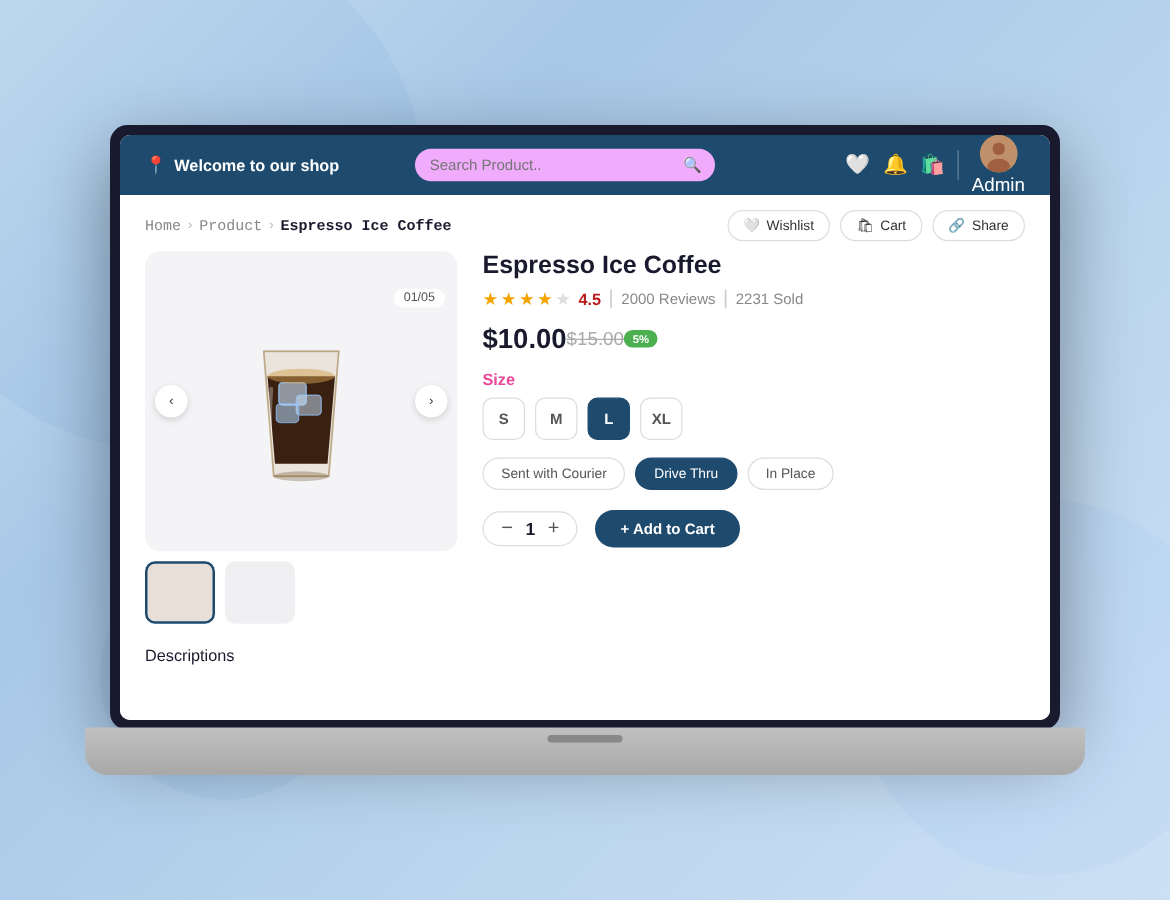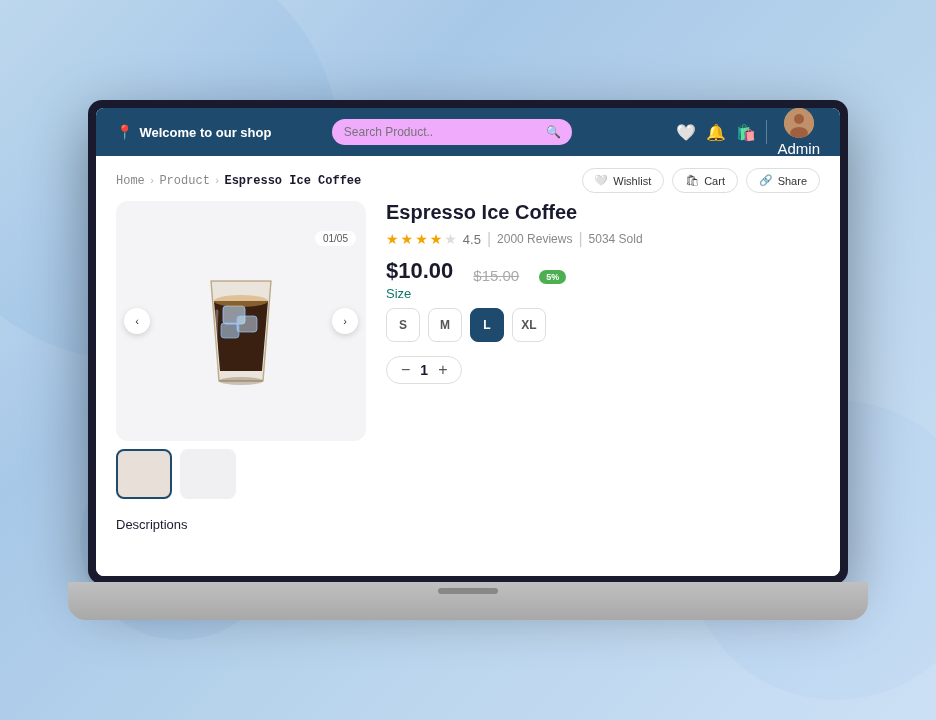--- a/index.html
+++ b/index.html
@@ -293,36 +293,36 @@
       margin-bottom: 10px;
     }
     .stars {
       display: flex;
       gap: 2px;
       color: #f4a400;
       font-size: 14px;
     }
     .star-empty { color: #ddd; }
     .rating-num {
-      font-weight: 400;
+      font-weight: 700;
       font-size: 13px;
-      color: #737373;
+      color: #b91c1c;
     }
     .rating-sep {
       color: #ccc;
     }
     .rating-reviews, .rating-sold {
       font-size: 12px;
       color: #888;
     }
     .price-row {
       display: flex;
-      align-items: flex-end;
-      gap: 20px;
-      margin-bottom: 2px;
+      align-items: center;
+      gap: 0;
+      margin-bottom: 12px;
     }
     .price-main {
       font-size: 22px;
       font-weight: 700;
       color: #1a1a2e;
     }
     .price-original {
       font-size: 15px;
       color: #aaa;
       text-decoration: line-through;
@@ -331,22 +331,22 @@
       background: #4caf50;
       color: #fff;
       font-size: 9px;
       padding: 2px 7px;
       border-radius: 10px;
       font-weight: 600;
     }
 
     .section-label {
       font-size: 13px;
-      font-weight: 400;
-      color: #0f766e;
+      font-weight: 700;
+      color: #ec4899;
       margin-bottom: 7px;
     }
     .size-options {
       display: flex;
       gap: 8px;
       margin-bottom: 14px;
     }
     .size-opt {
       width: 34px; height: 34px;
       border-radius: 8px;
@@ -539,44 +539,52 @@
                 <span>★</span>
                 <span>★</span>
                 <span>★</span>
                 <span>★</span>
                 <span class="star-empty">★</span>
               </div>
               <span class="rating-num">4.5</span>
               <span class="rating-sep">|</span>
               <span class="rating-reviews">2000 Reviews</span>
               <span class="rating-sep">|</span>
-              <span class="rating-sold">5034 Sold</span>
+              <span class="rating-sold">2231 Sold</span>
             </div>
 
             <div class="price-row">
               <span class="price-main">$10.00</span>
               <span class="price-original">$15.00</span>
               <span class="sale-badge">5%</span>
             </div>
 
             <div class="section-label">Size</div>
             <div class="size-options">
               <button class="size-opt">S</button>
               <button class="size-opt">M</button>
               <button class="size-opt active">L</button>
               <button class="size-opt">XL</button>
             </div>
 
+            <div class="service-options">
+              <button class="service-opt">Sent with Courier</button>
+              <button class="service-opt active">Drive Thru</button>
+              <button class="service-opt">In Place</button>
+            </div>
 
             <div class="cart-row">
               <div class="qty-control">
                 <button class="qty-btn">−</button>
                 <span class="qty-val">1</span>
                 <button class="qty-btn">+</button>
               </div>
+              <button class="add-to-cart-btn">
+                <span>+ Add to Cart</span>
+              </button>
             </div>
           </div>
         </div>
 
         <div class="descriptions-label">Descriptions</div>
       </div>
     </div>
   </div>
   <div class="laptop-base"></div>
 </div>

